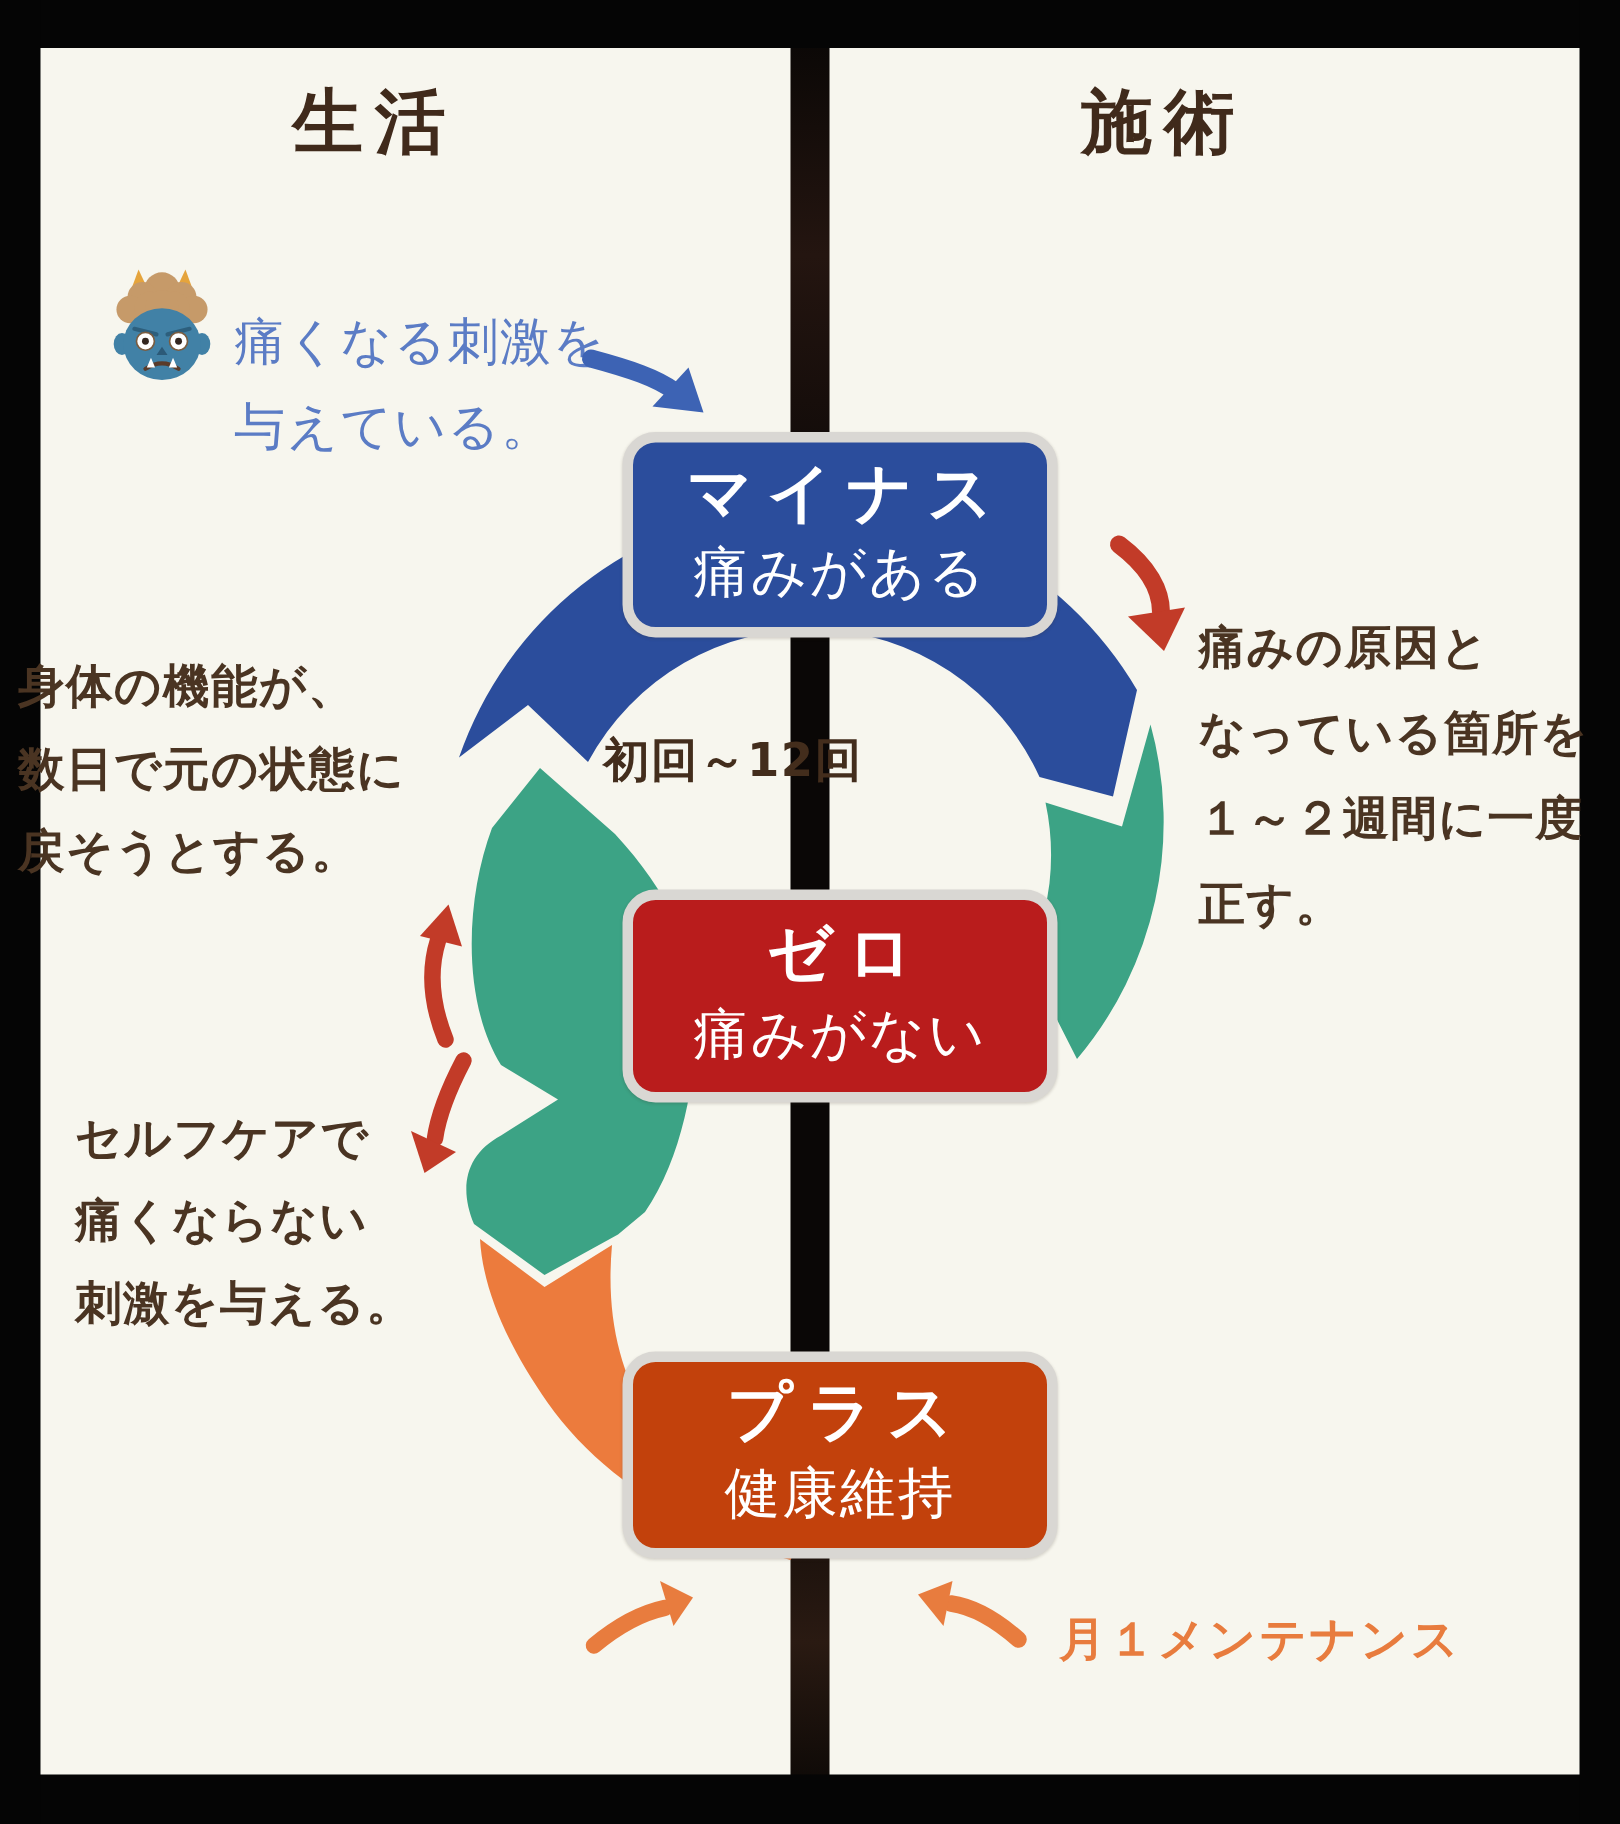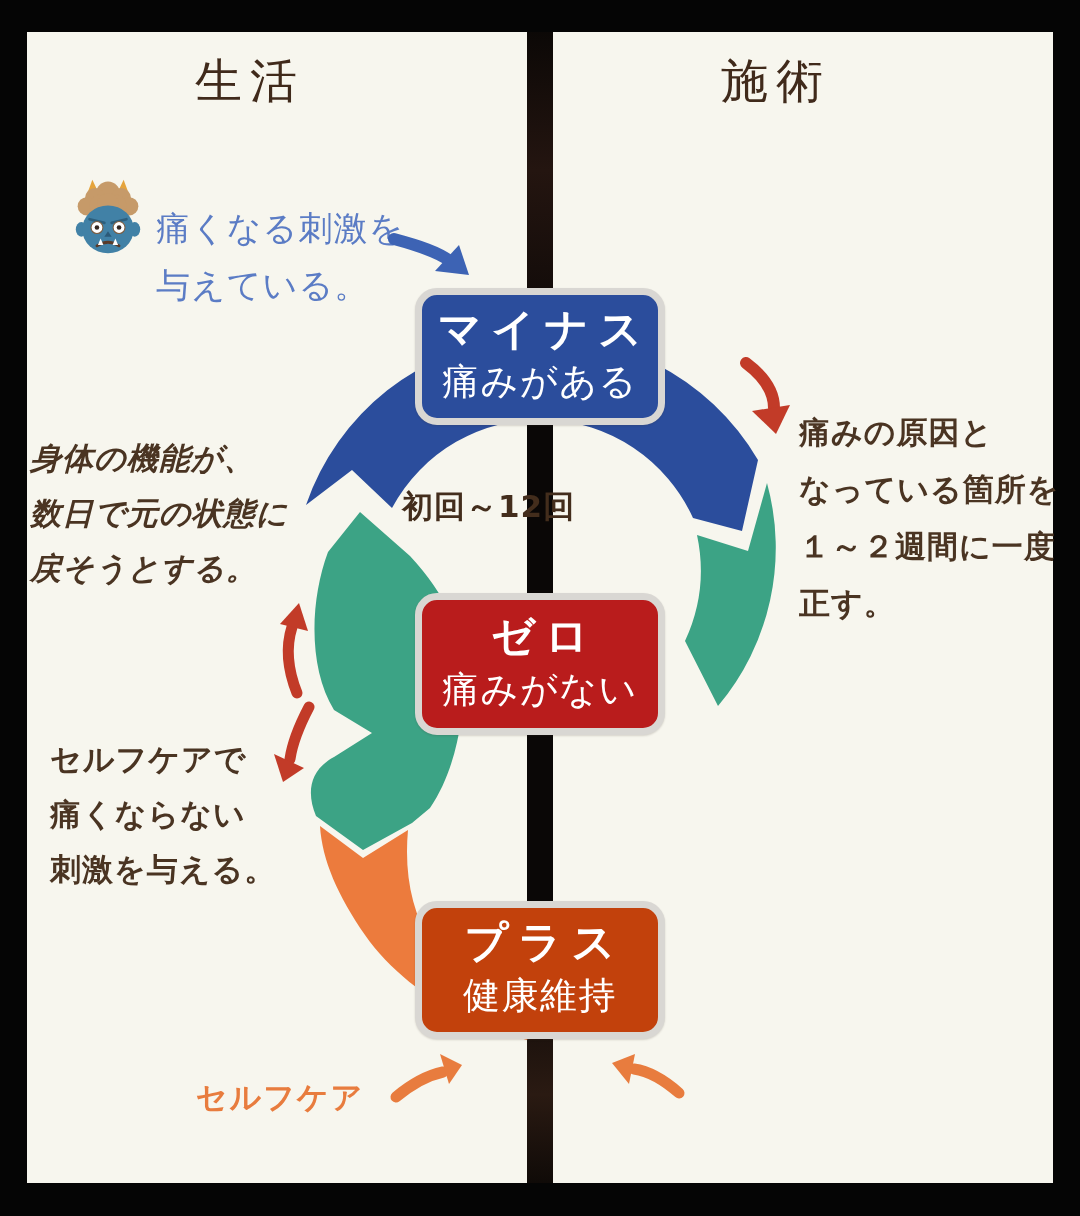--- a/index.html
+++ b/index.html
@@ -16,46 +16,46 @@
   .frame-right{right:0;top:0;width:27px;height:1216px;}
   .divider{left:527px;top:0;width:26px;height:1216px;
     background:linear-gradient(180deg,#060504 0%,#241510 14%,#0a0706 30%,#0a0706 78%,#2a1a12 90%,#060504 100%);}
   
   .ring-svg,.arrow-svg{position:absolute;left:0;top:0;width:1080px;height:1216px;}
   .band-blue{fill:#2b4d9c;}
   .band-green{fill:#3ca385;}
   .band-orange{fill:#ec7b3d;}
   
   .cycle-box{
-    position:absolute;left:415px;width:250px;box-sizing:border-box;
+    position:absolute;left:415px;width:290px;box-sizing:border-box;
     border:7px solid #d9d7d3;border-radius:22px;
     display:flex;flex-direction:column;align-items:center;justify-content:center;
     color:#ffffff;text-align:center;box-shadow:0 1px 2px rgba(60,50,40,.18);
   }
   .box-minus{top:288px;height:137px;background:#2b4d9c;}
   .box-zero{top:593px;height:142px;background:#b91c1c;}
   .box-plus{top:901px;height:138px;background:#c2410c;}
   .box-title{
     font-family:"DejaVu Serif","Liberation Serif",serif;
     font-size:43px;font-weight:700;letter-spacing:.22em;text-indent:.22em;line-height:1.1;
   }
   .box-sub{font-size:37px;font-weight:500;margin-top:4px;letter-spacing:.04em;}
   
   .panel-title{
     position:absolute;top:50px;width:446px;text-align:center;
     font-family:"DejaVu Serif","Liberation Serif",serif;
-    font-size:47px;font-weight:400;color:#402a1b;letter-spacing:8px;
+    font-size:47px;font-weight:700;color:#402a1b;letter-spacing:8px;
   }
   .panel-title.left{left:27px;}
   .panel-title.right{left:553px;}
   
   .note{position:absolute;color:#4a3422;font-size:31px;font-weight:600;line-height:55px;letter-spacing:1px;}
   .note-stimulus{left:156px;top:200px;color:#5b7cc5;font-size:34px;font-weight:400;line-height:57px;}
   .note-treatment{left:799px;top:404px;line-height:57px;}
-  .note-revert{left:30px;top:431px;font-style:italic;}
+  .note-revert{left:12px;top:431px;}
   .note-selfcare{left:30px;top:732px;margin-left:20px;}
   .center-label{
     position:absolute;left:402px;top:486px;width:266px;
     color:#432d1c;font-size:31px;font-weight:700;letter-spacing:1px;
   }
   .bottom-label{position:absolute;color:#e87c3e;font-size:31px;font-weight:700;letter-spacing:2px;}
   .bottom-label.left{left:170px;top:1077px;width:220px;text-align:center;}
   .bottom-label.right{left:706px;top:1072px;}
   .oni{position:absolute;left:62px;top:176px;width:92px;height:92px;}
 </style>
@@ -137,21 +137,21 @@
     <div>数日で元の状態に</div>
     <div>戻そうとする。</div>
   </div>
   <div class="note note-selfcare">
     <div>セルフケアで</div>
     <div>痛くならない</div>
     <div>刺激を与える。</div>
   </div>
 
   <div class="center-label">初回～12回</div>
-  <div class="bottom-label left">セルフケア</div>
+  <div class="bottom-label right">月１メンテナンス</div>
 
   <svg class="arrow-svg" viewBox="0 0 1080 1216" aria-hidden="true">
 
     <g>
       <path d="M394,239 C420,246 438,252 450,261" stroke="#3d63b4" stroke-width="12" fill="none" stroke-linecap="round"></path>
       <polygon points="469,275 459,245 435,271" fill="#3d63b4"></polygon>
     </g>
 
     <g>
       <path d="M746,363 C766,378 774,394 774,408" stroke="#c23b28" stroke-width="12" fill="none" stroke-linecap="round"></path>

